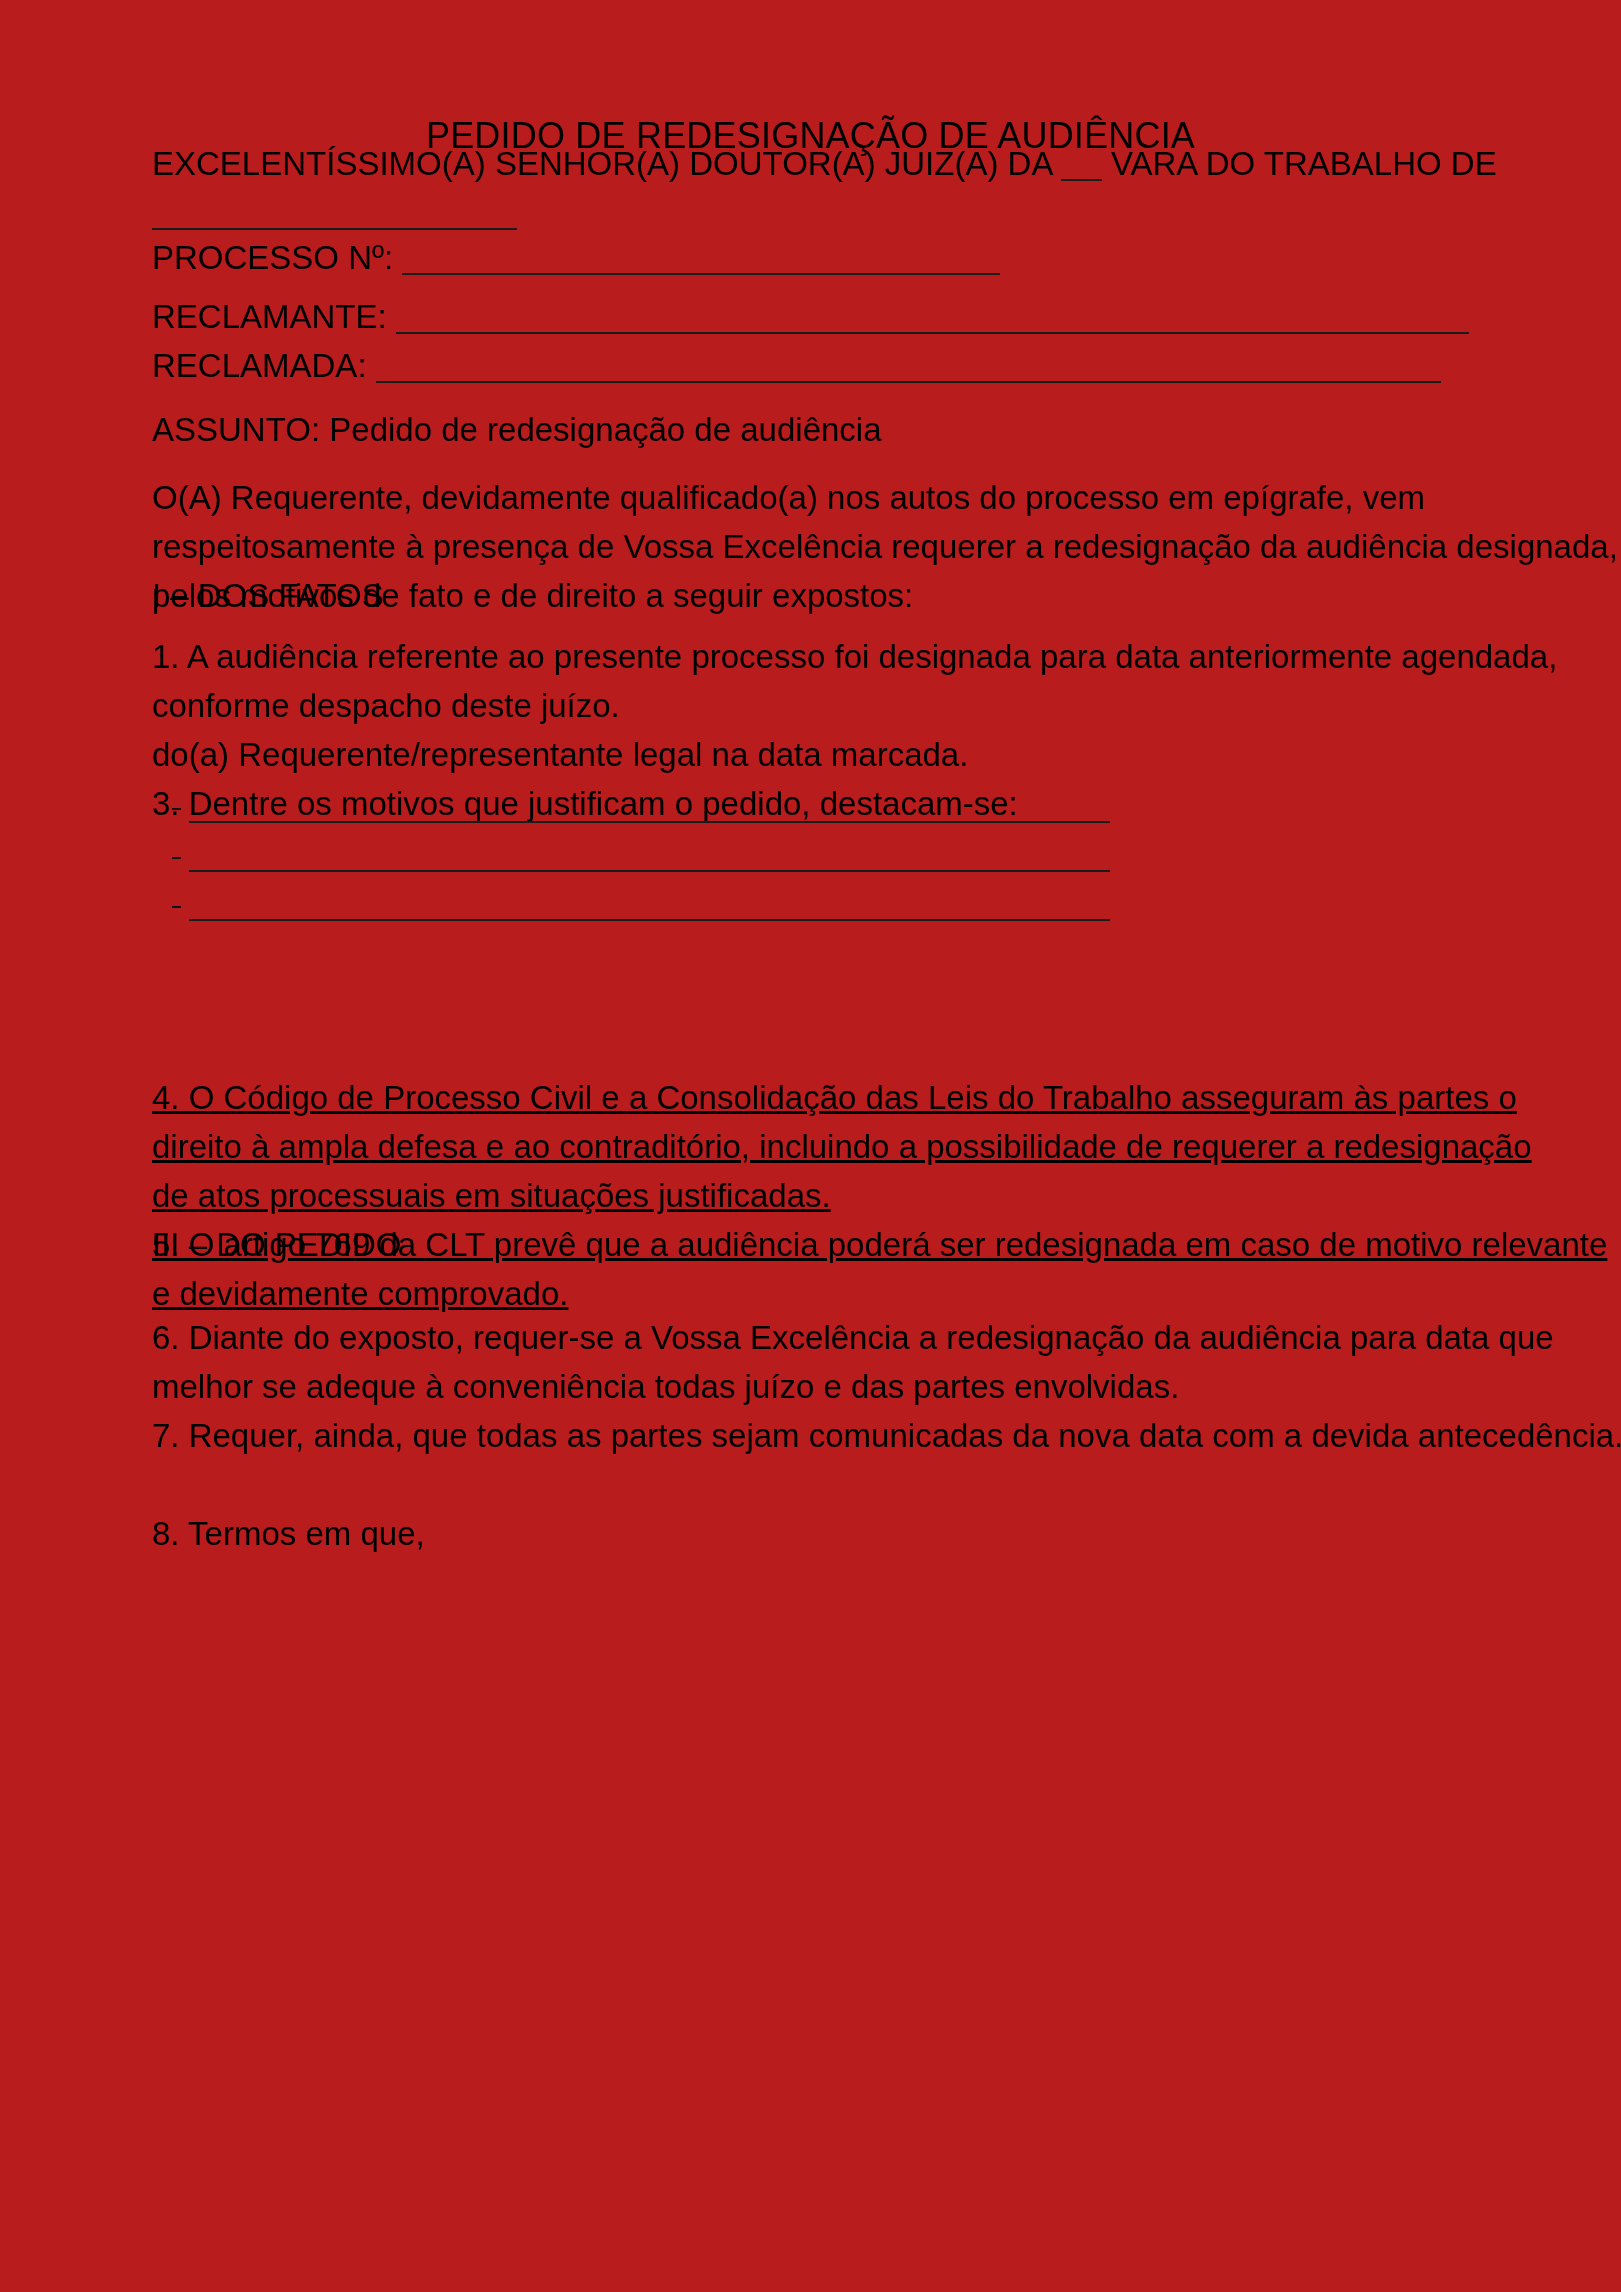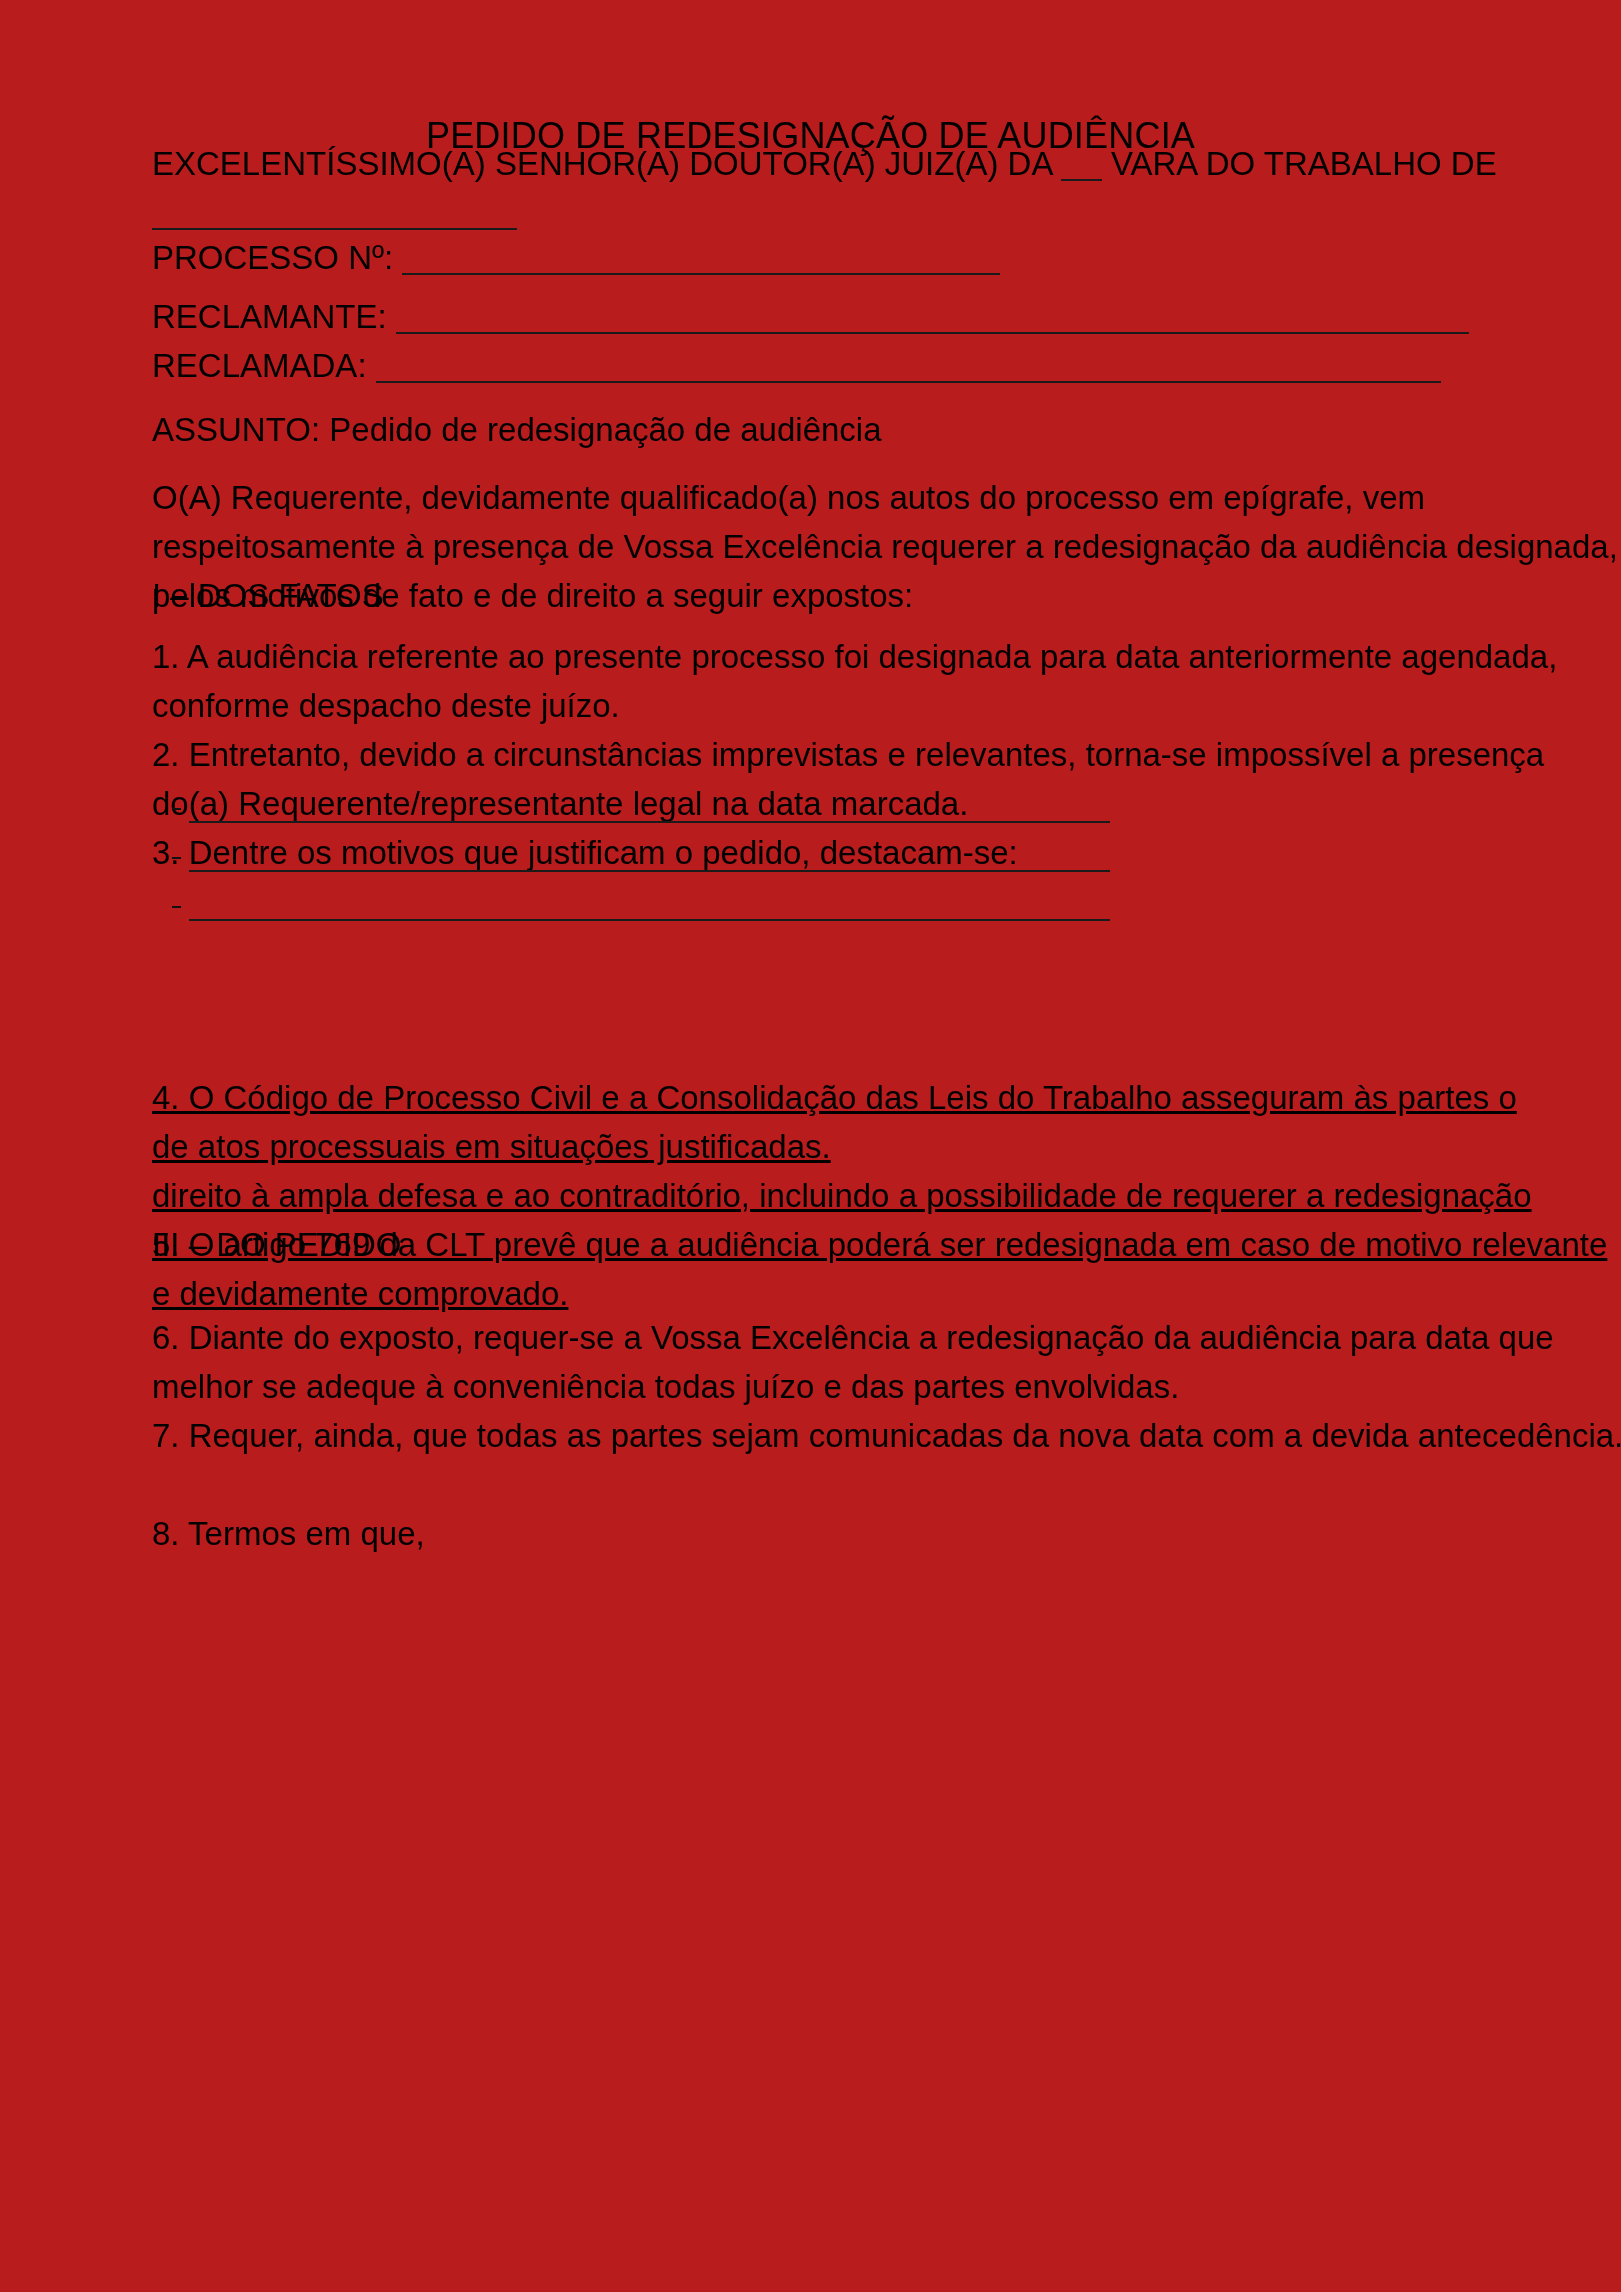--- a/index.html
+++ b/index.html
@@ -122,42 +122,41 @@
     <div class="ln">pelos motivos de fato e de direito a seguir expostos:</div>
   </div>
 
   <div class="body-block" style="top:571px;">
     <div class="ln">I – DOS FATOS</div>
   </div>
 
   <div class="body-block" style="top:632px;">
     <div class="ln">1. A audiência referente ao presente processo foi designada para data anteriormente agendada,</div>
     <div class="ln">conforme despacho deste juízo.</div>
-    <div class="ln">2. Entretanto, devido a circunstâncias imprevistas e relevantes, torna-se impossível a presença</div>
     <div class="ln">do(a) Requerente/representante legal na data marcada.</div>
     <div class="ln">3. Dentre os motivos que justificam o pedido, destacam-se:</div>
   </div>
 
   <div class="body-block" style="top:784px;">
     <div class="bullet-row">
       <span class="bullet-dash"></span><span class="bullet-fill"></span>
     </div>
     <div class="bullet-row">
       <span class="bullet-dash"></span><span class="bullet-fill"></span>
     </div>
     <div class="bullet-row">
       <span class="bullet-dash"></span><span class="bullet-fill"></span>
     </div>
   </div>
 
 
   <div class="body-block" style="top:1073px;text-decoration:underline;">
     <div class="ln">4. O Código de Processo Civil e a Consolidação das Leis do Trabalho asseguram às partes o</div>
+    <div class="ln">direito à ampla defesa e ao contraditório, incluindo a possibilidade de requerer a redesignação</div>
     <div class="ln">de atos processuais em situações justificadas.</div>
-    <div class="ln">direito à ampla defesa e ao contraditório, incluindo a possibilidade de requerer a redesignação</div>
     <div class="ln">5. O artigo 769 da CLT prevê que a audiência poderá ser redesignada em caso de motivo relevante</div>
     <div class="ln">e devidamente comprovado.</div>
   </div>
 
   <div class="body-block" style="top:1220px;">
     <div class="ln">III – DO PEDIDO</div>
   </div>
 
   <div class="body-block" style="top:1313px;">
     <div class="ln">6. Diante do exposto, requer-se a Vossa Excelência a redesignação da audiência para data que</div>

